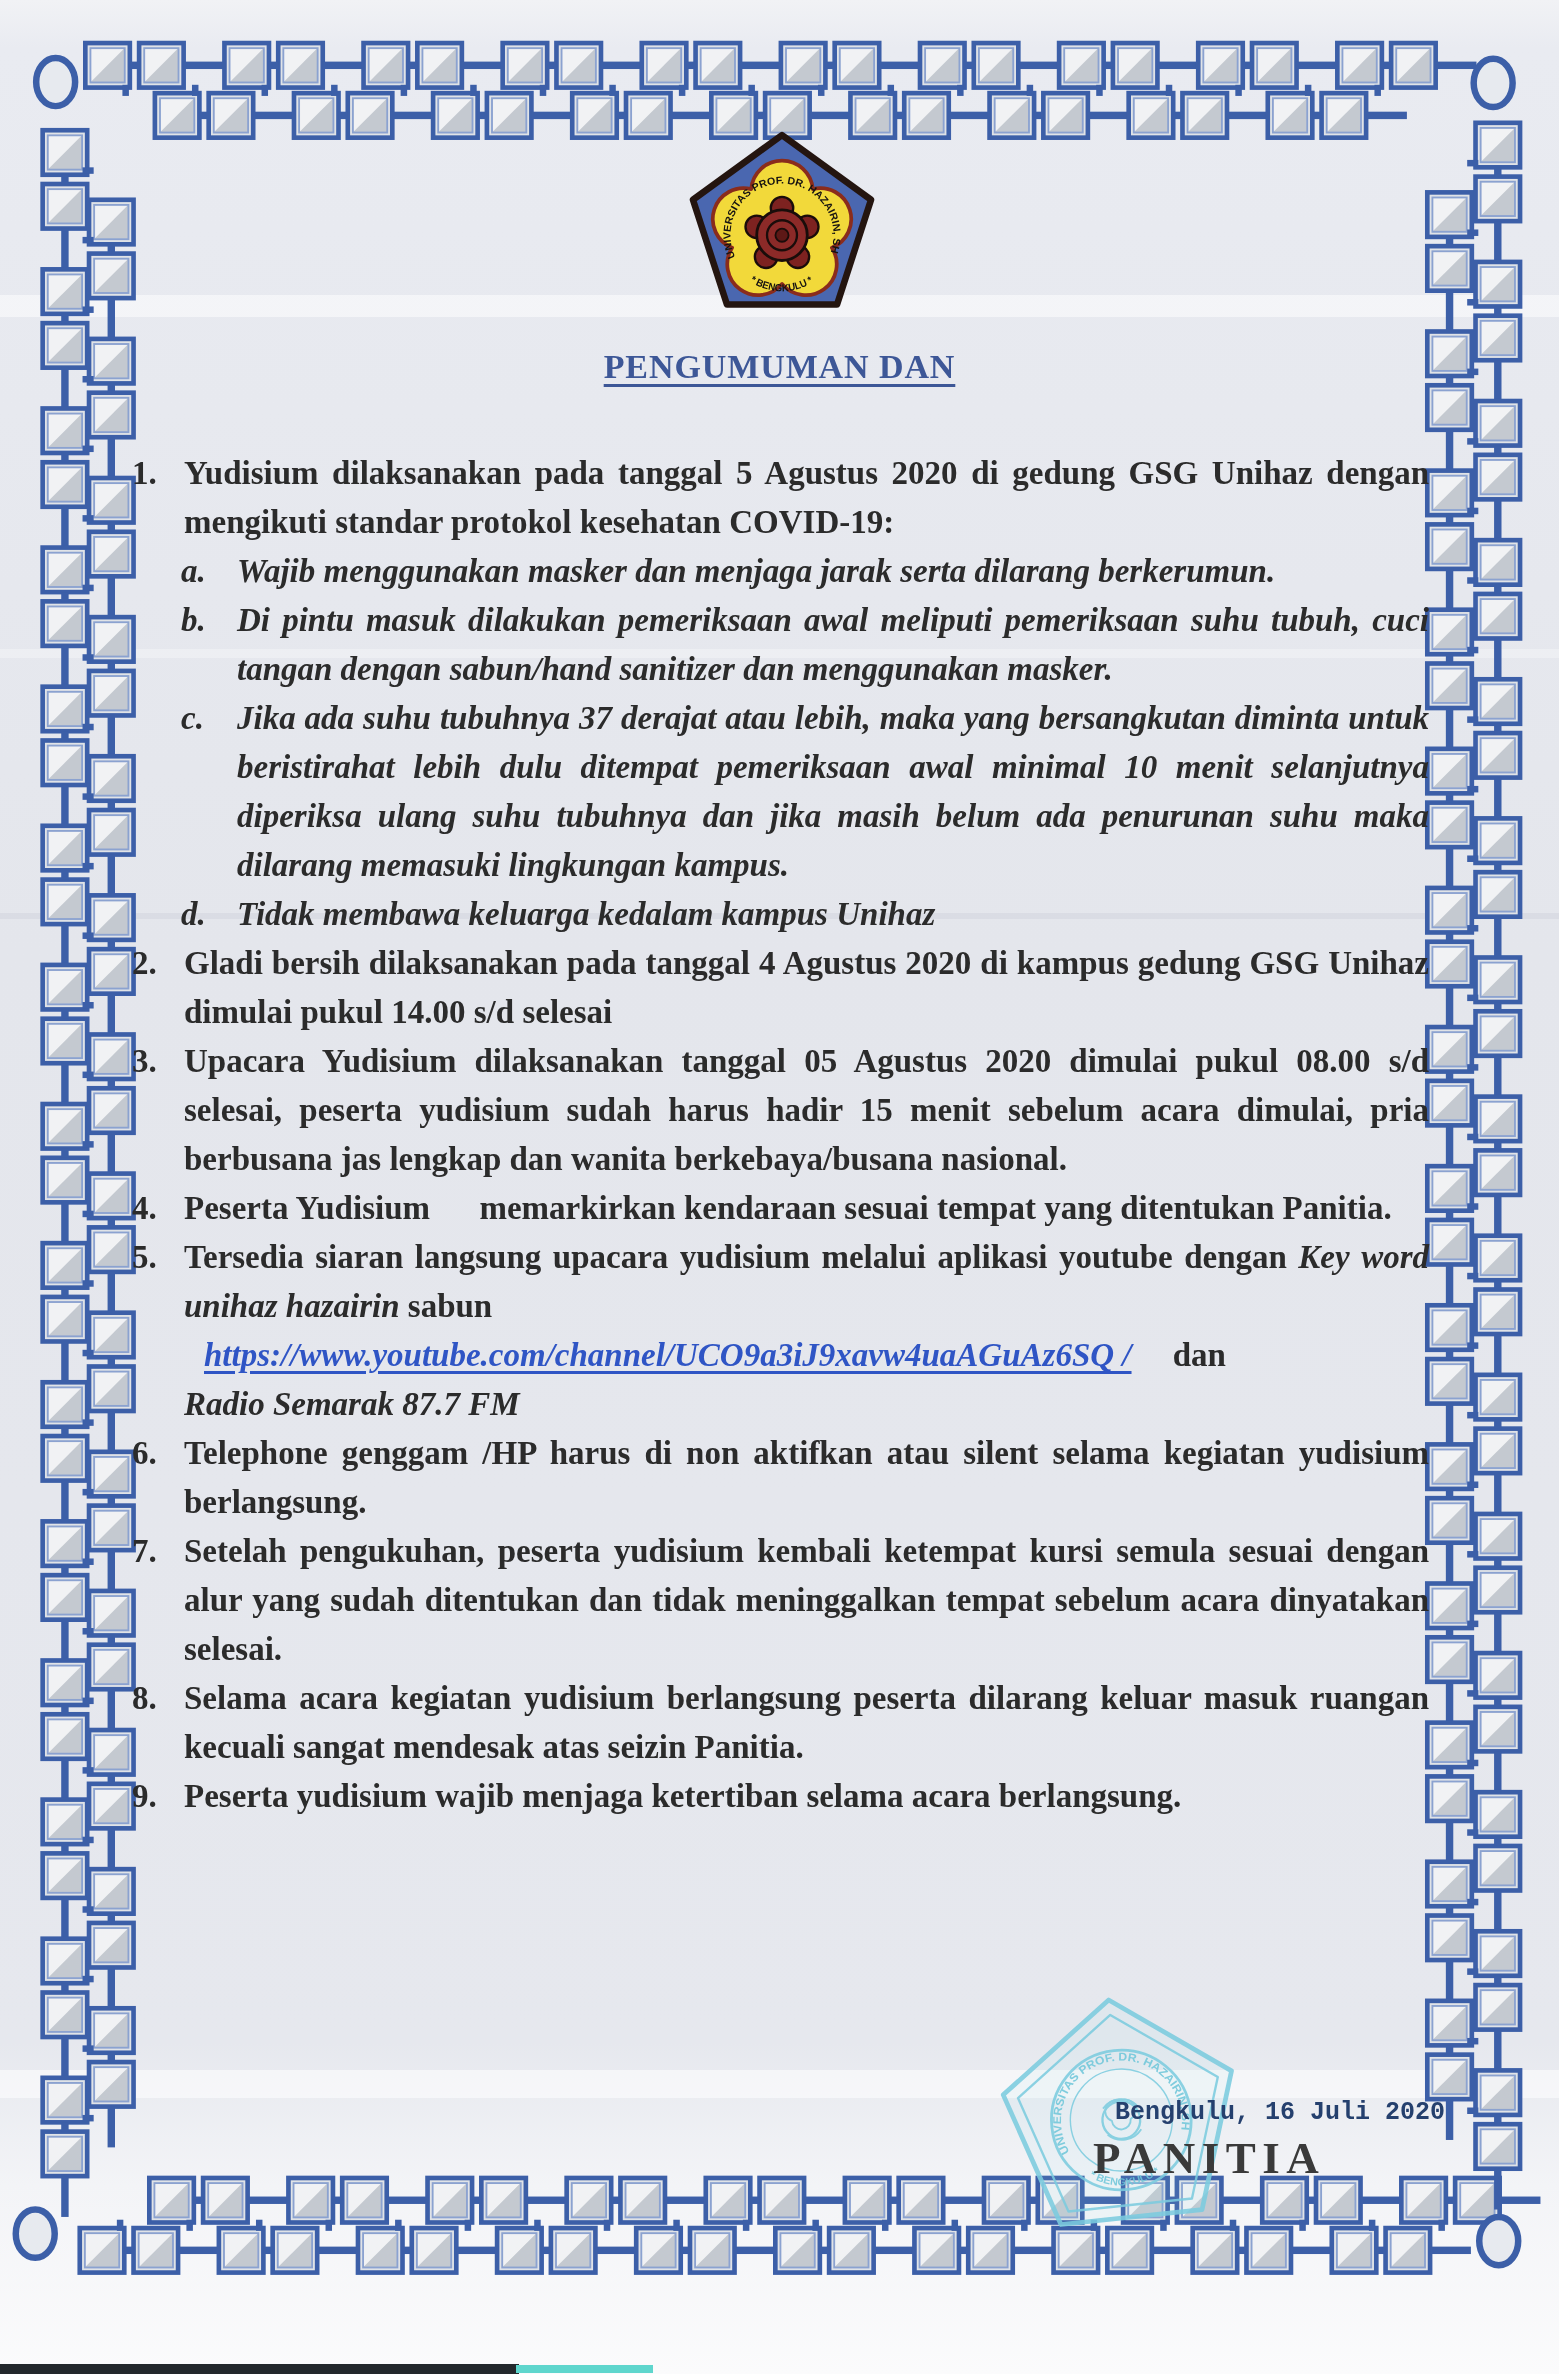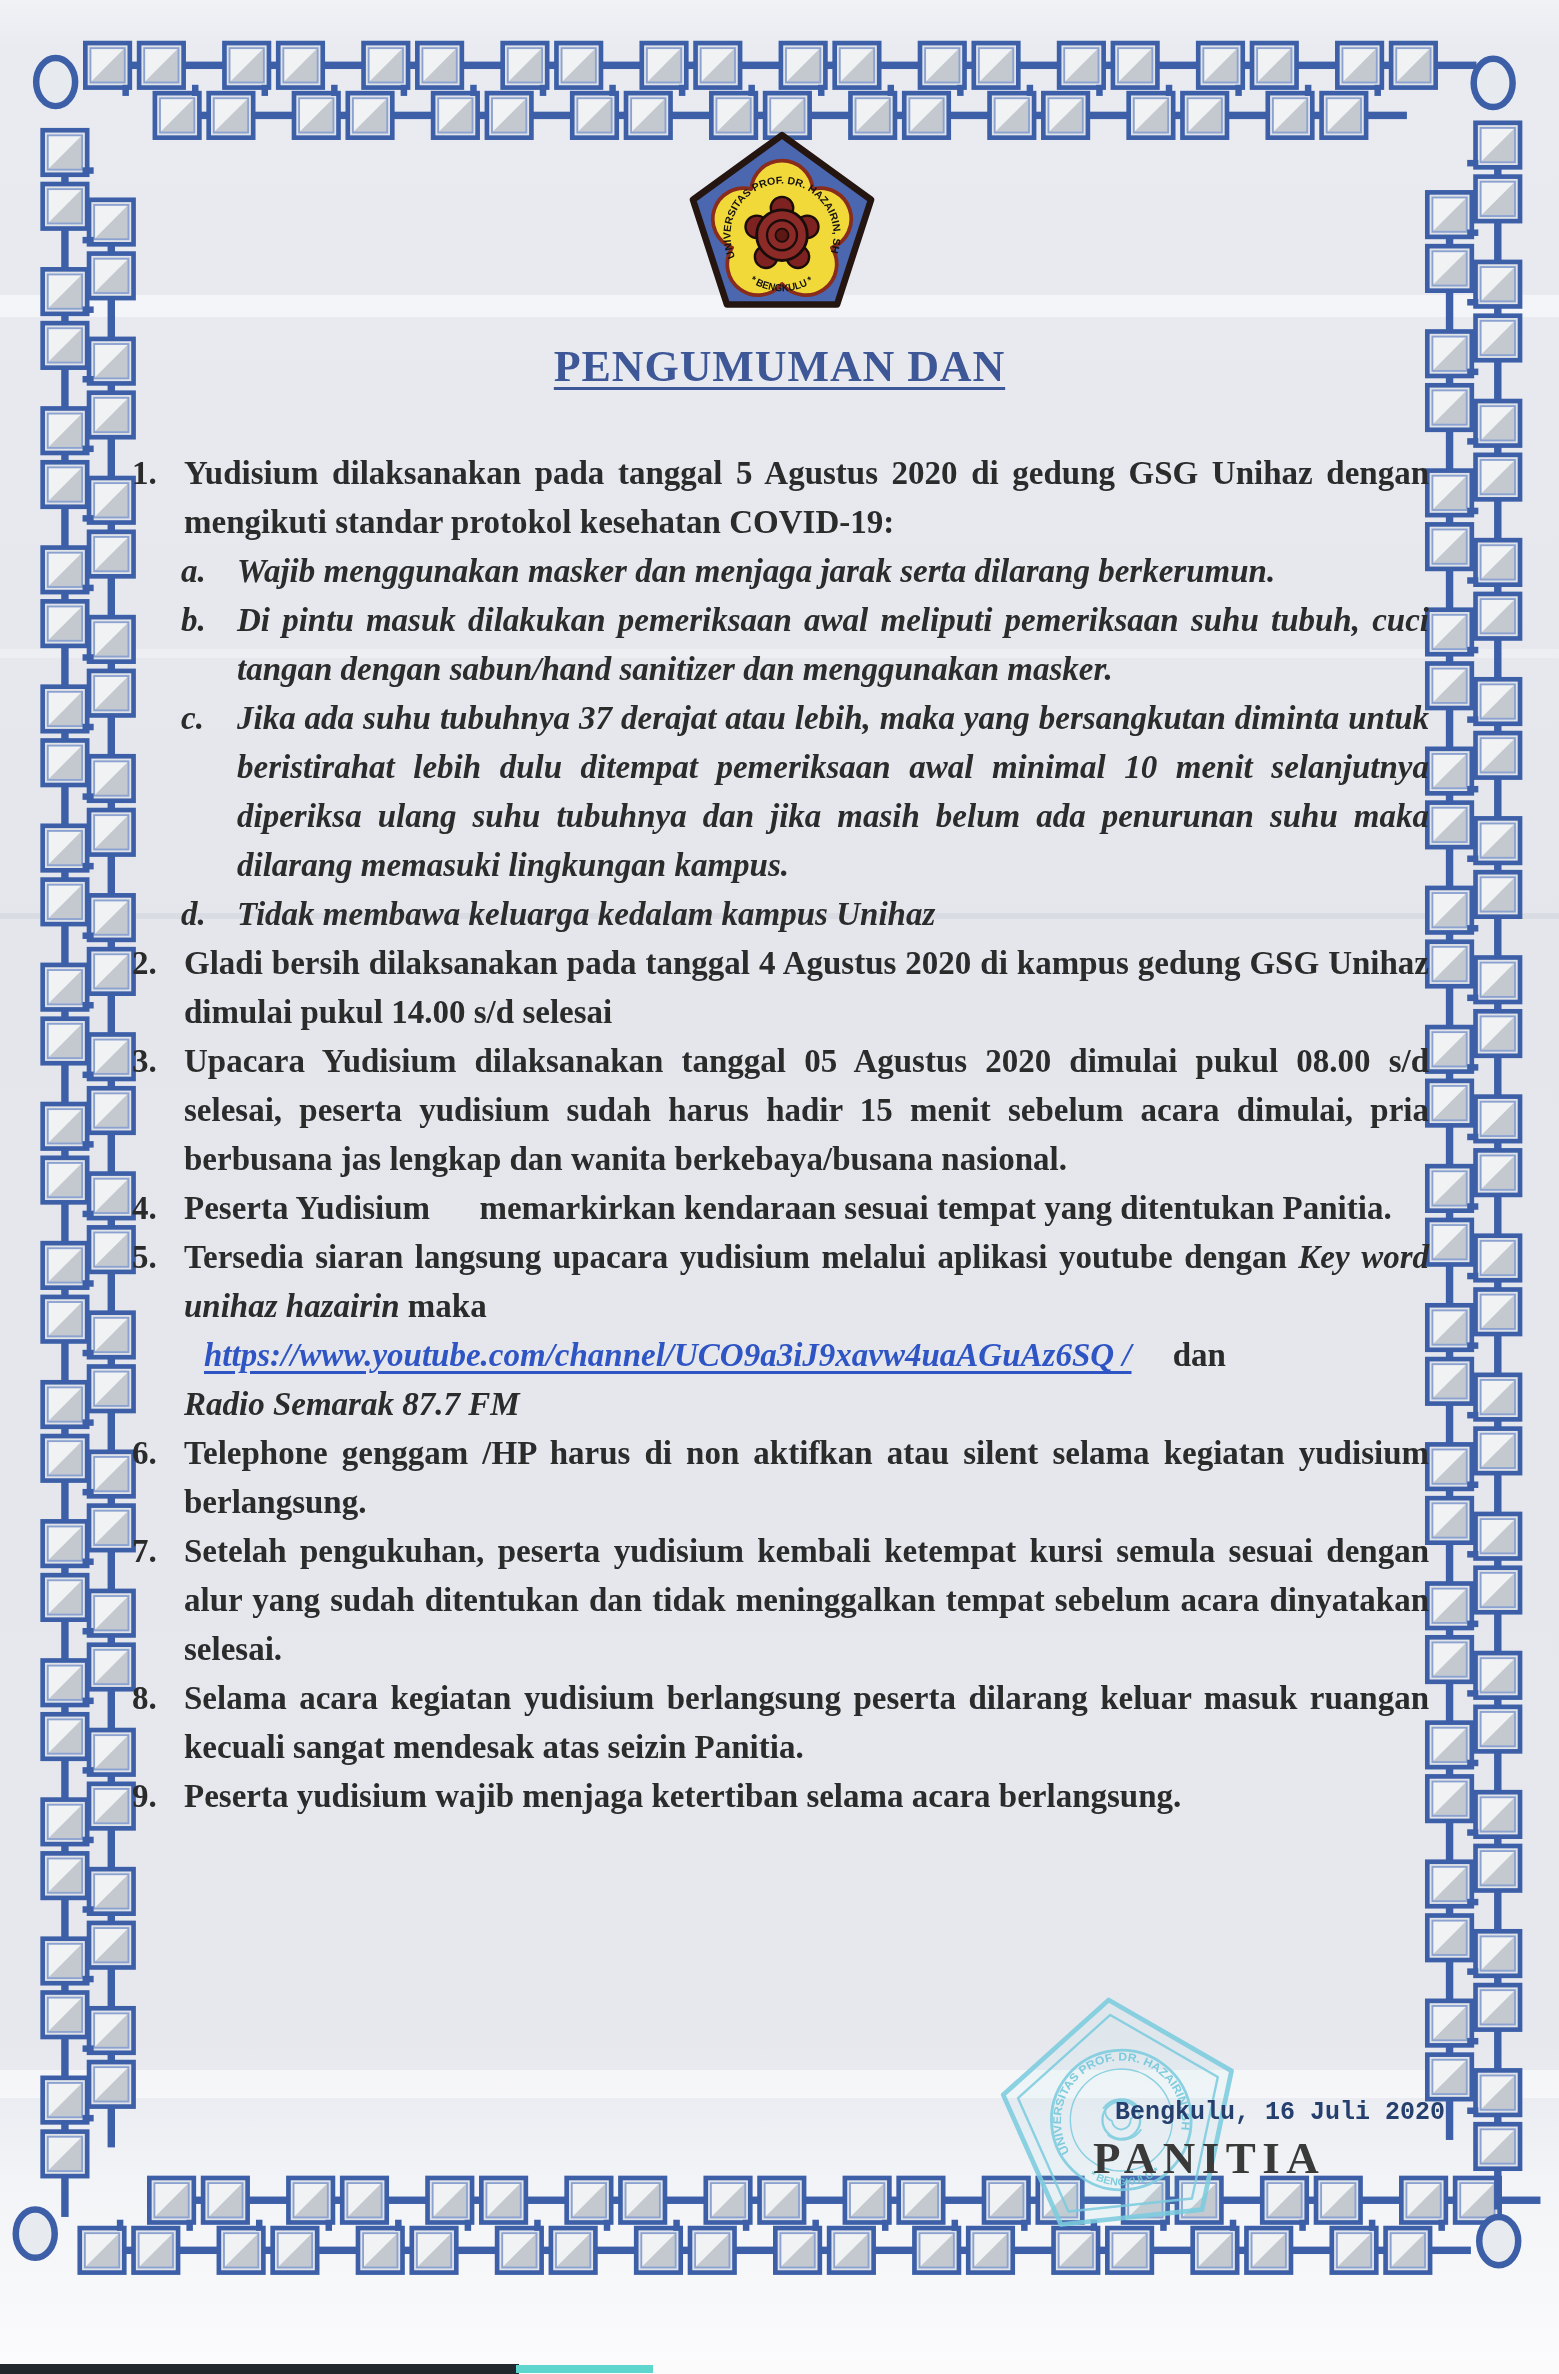--- a/index.html
+++ b/index.html
@@ -7,21 +7,21 @@
     background:linear-gradient(180deg,#f1f2f5 0%,#e9ebf1 2%,#e4e6ec 40%,#e6e8ee 86%,#f3f4f7 92%,#fbfbfc 100%);
     font-family:"Liberation Serif",serif;}
   .scanband{position:absolute;left:0;width:100%;pointer-events:none;}
   .band1{top:295px;height:22px;background:rgba(255,255,255,.50);}
   .band2{top:649px;height:9.3px;background:rgba(255,255,255,.30);}
   .band3{top:913px;height:5.6px;background:rgba(172,178,192,.18);}
   .band4{top:2070px;height:28px;background:rgba(255,255,255,.55);}
   .border-svg{position:absolute;left:0;top:0;z-index:2;}
   .logo{position:absolute;left:679px;top:121px;width:206px;height:206px;z-index:4;}
   .title{position:absolute;left:0;right:0;top:341px;text-align:center;z-index:4;
-    font-weight:700;font-size:44px;color:#3d5797;letter-spacing:0.9px;}
+    font-weight:700;font-size:34px;color:#3d5797;letter-spacing:0.9px;}
   .tline{line-height:52px;text-decoration:underline;text-decoration-thickness:2.8px;text-underline-offset:5.6px;}
   .stamp{position:absolute;left:979px;top:1971px;width:283px;height:283px;transform:rotate(-6deg);opacity:.88;z-index:3;}
   .rules{position:absolute;left:132px;top:449px;width:1297px;z-index:4;
     font-weight:700;font-size:33px;color:#2b2b2b;}
   .rule{display:flex;}
   .rule .no{flex:0 0 52px;line-height:49px;}
   .rule .txt{flex:1;text-align:justify;line-height:49px;}
   .sub{display:flex;margin-left:49px;font-style:italic;}
   .sub .lab{flex:0 0 56px;line-height:49px;}
   .sub .txt{flex:1;text-align:justify;line-height:49px;}
@@ -1587,21 +1587,21 @@
       <div class="rule">
         <span class="no">3.</span>
         <div class="txt"><span>Upacara Yudisium dilaksanakan tanggal 05 Agustus 2020 dimulai pukul 08.00 s/d selesai, peserta yudisium  sudah harus hadir 15 menit sebelum acara dimulai, pria berbusana jas lengkap dan wanita berkebaya/busana nasional.</span></div>
       </div>
       <div class="rule">
         <span class="no">4.</span>
         <div class="txt"><span>Peserta Yudisium &nbsp;&nbsp;&nbsp;&nbsp; memarkirkan kendaraan sesuai tempat yang ditentukan Panitia.</span></div>
       </div>
       <div class="rule">
         <span class="no">5.</span>
-        <div class="txt"><span>Tersedia siaran langsung upacara yudisium melalui aplikasi youtube dengan </span><span class="it">Key word  unihaz hazairin</span><span> maka</span><br><a class="lnk it" href="#">https://www.youtube.com/channel/UCO9a3iJ9xavw4uaAGuAz6SQ /</a><span> &nbsp;&nbsp;&nbsp; dan</span><br><span class="it">Radio Semarak 87.7 FM</span></div>
+        <div class="txt"><span>Tersedia siaran langsung upacara yudisium melalui aplikasi youtube dengan </span><span class="it">Key word  unihaz hazairin</span><span> sabun</span><br><a class="lnk it" href="#">https://www.youtube.com/channel/UCO9a3iJ9xavw4uaAGuAz6SQ /</a><span> &nbsp;&nbsp;&nbsp; dan</span><br><span class="it">Radio Semarak 87.7 FM</span></div>
       </div>
       <div class="rule">
         <span class="no">6.</span>
         <div class="txt"><span>Telephone genggam /HP harus di non aktifkan atau silent selama kegiatan yudisium  berlangsung.</span></div>
       </div>
       <div class="rule">
         <span class="no">7.</span>
         <div class="txt"><span>Setelah pengukuhan, peserta yudisium  kembali ketempat kursi semula sesuai dengan alur yang sudah ditentukan dan tidak meninggalkan tempat sebelum acara dinyatakan selesai.</span></div>
       </div>
       <div class="rule">

